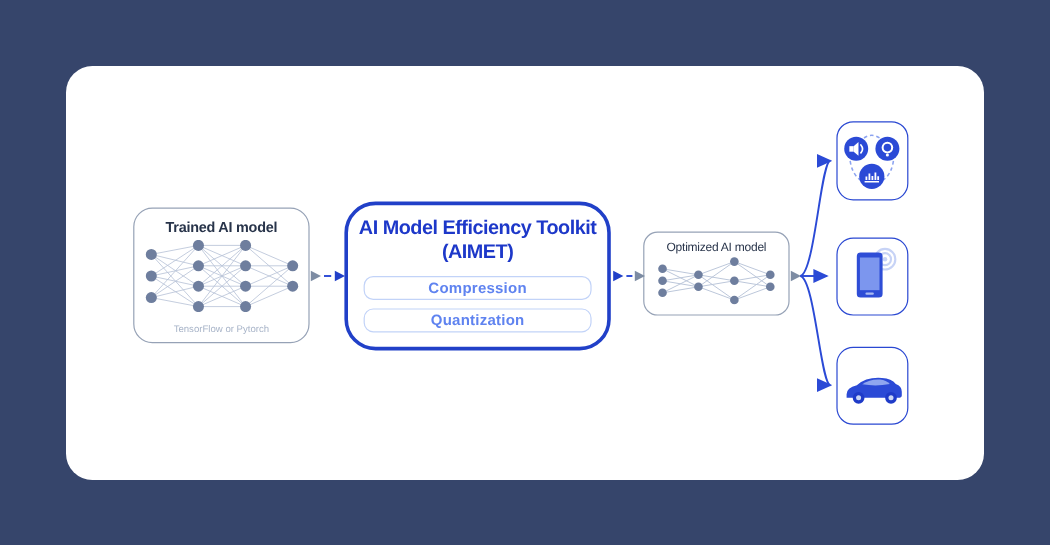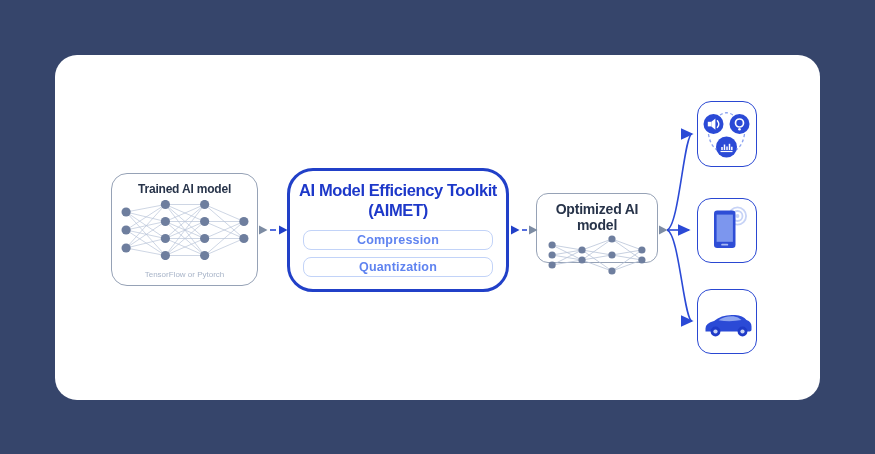--- a/index.html
+++ b/index.html
@@ -37,21 +37,21 @@
     font-size:12.5px; font-weight:bold; color:#5F83F0; letter-spacing:0.2px;
     width:calc(100% - 26px); cursor:pointer; font-family:"Liberation Sans",sans-serif;
   }
   .pill:first-of-type { margin-top:10px; }
 
   
   .optimized-box {
     left:481px; top:138px; width:122px; height:70px;
     border:1.5px solid #96A2B6; border-radius:12px; text-align:center;
   }
-  .optimized-title { margin-top:7px; font-size:14px; font-weight:bold; color:#28344A; letter-spacing:-0.2px; }
+  .optimized-title { margin-top:7px; font-size:10px; font-weight:normal; color:#28344A; letter-spacing:-0.2px; }
   .optimized-net { display:block; margin:2px auto 0 auto; }
 
   
   .target-box {
     width:60px; left:642px;
     border:1.6px solid #2A48D2; border-radius:14px;
   }
   .target-1 { top:46px;  height:66px; }
   .target-2 { top:143px; height:65px; }
   .target-3 { top:234px; height:65px; }

